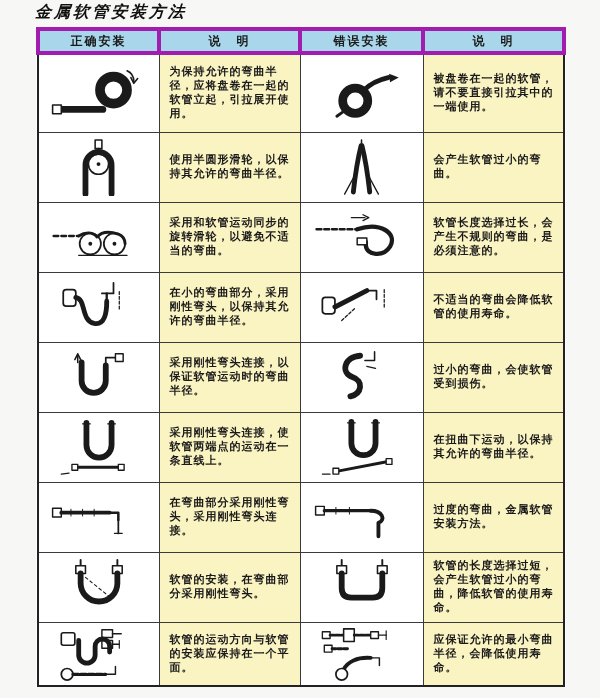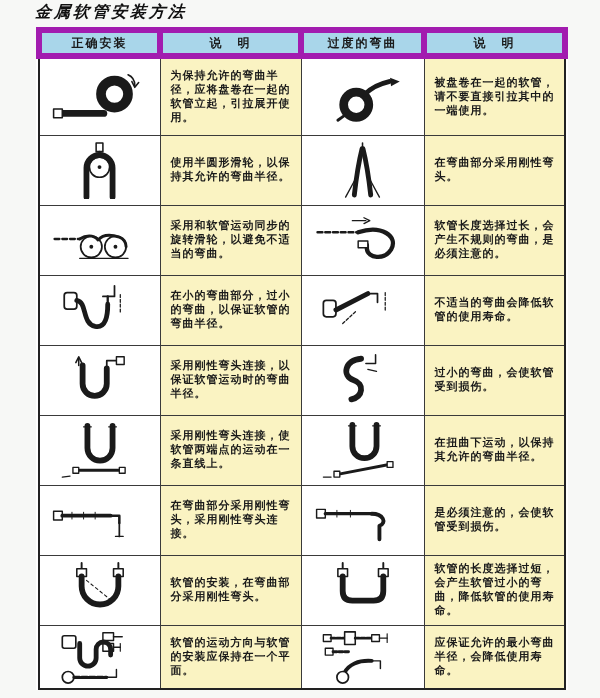--- a/index.html
+++ b/index.html
@@ -15,21 +15,21 @@
     letter-spacing:3px;color:#111;
     transform:skewX(-4deg);
   }
   table.hose-table{
     position:absolute;left:36px;top:27px;
     border-collapse:collapse;table-layout:fixed;
     background:#fff;border:2px solid #222;
   }
   table.hose-table th{
     background:#a9d6ea;
-    border:6px solid #a21caf;
+    border:4px solid #a21caf;
     font-size:12px;font-weight:bold;letter-spacing:2px;
     height:18px;padding:1px 0;color:#1a1a1a;
   }
   table.hose-table td{border:1px solid #3a3a3a;vertical-align:middle;}
   td.illus{background:#ffffff;text-align:center;padding:2px;}
   td.illus svg{display:block;margin:0 auto;}
   td.desc{
     background:#faf3c2;
     font-size:11px;font-weight:bold;line-height:14px;
     letter-spacing:1px;color:#1a1a1a;
@@ -45,21 +45,21 @@
   <colgroup>
     <col style="width:121px">
       <col style="width:141px">
       <col style="width:123px">
       <col style="width:141px">
   </colgroup>
   <thead>
     <tr>
       <th>正确安装</th>
       <th>说　明</th>
-      <th>过度的弯曲</th>
+      <th>错误安装</th>
       <th>说　明</th>
     </tr>
   </thead>
   <tbody>
       <tr style="height: 79px; margin-left: 36px;">
         <td class="illus">
           <div>
             <svg viewBox="0 0 110 60" width="110" height="58">
               <g stroke="#1a1a1a" fill="none" stroke-linecap="round" stroke-linejoin="round">
 <circle cx="70" cy="27" r="14" stroke-width="10"></circle>
@@ -107,21 +107,21 @@
               <g stroke="#1a1a1a" fill="none" stroke-linecap="round" stroke-linejoin="round">
 <path d="M46 56 C48 38 51 20 54 8" stroke-width="5"></path>
 <path d="M63 56 C61 38 58 20 55 8" stroke-width="5"></path>
 <line x1="54.5" y1="8" x2="54.5" y2="2" stroke-width="1.6"></line>
 <path d="M37 58 L49 36" stroke-width="1.4"></path>
                 <path d="M72 58 L60 36" stroke-width="1.4"></path>
               </g>
             </svg>
           </div>
         </td>
-        <td class="desc">在弯曲部分采用刚性弯头。</td>
+        <td class="desc">会产生软管过小的弯曲。</td>
       </tr>
       <tr style="height: 70px; padding-left: 21px;">
         <td class="illus">
           <div>
             <svg viewBox="0 0 110 60" width="110" height="58">
               <g stroke="#1a1a1a" fill="none" stroke-linecap="round" stroke-linejoin="round">
 <path d="M8 29 H34" stroke-width="2.4" stroke-dasharray="5 3"></path>
 <circle cx="46" cy="37" r="11" fill="#fff" stroke-width="1.8"></circle>
                 <circle cx="46" cy="37" r="2" fill="#1a1a1a" stroke="none"></circle>
 <circle cx="71" cy="37" r="11" fill="#fff" stroke-width="1.8"></circle>
@@ -155,21 +155,21 @@
               <g stroke="#1a1a1a" fill="none" stroke-linecap="round" stroke-linejoin="round">
 <rect x="18" y="12" width="13" height="17" rx="3" fill="#fff" stroke-width="1.8"></rect>
 <path d="M31 20 C42 22 36 44 50 47 C61 49 63 36 63 24" stroke-width="5"></path>
 <path d="M58 16 H70 V5" stroke-width="1.8"></path>
 <line x1="63" y1="24" x2="63" y2="16" stroke-width="2.4"></line>
 <path d="M76 14 V32" stroke-width="1.3" stroke-dasharray="3 2"></path>
               </g>
             </svg>
           </div>
         </td>
-        <td class="desc">在小的弯曲部分，过小的弯曲，以保证软管的弯曲半径。</td>
+        <td class="desc">在小的弯曲部分，采用刚性弯头，以保持其允许的弯曲半径。</td>
         <td class="illus">
           <div>
             <svg viewBox="0 0 110 60" width="110" height="58">
               <g stroke="#1a1a1a" fill="none" stroke-linecap="round" stroke-linejoin="round">
 <rect x="14" y="20" width="13" height="17" rx="3" fill="#fff" stroke-width="1.8"></rect>
 <path d="M27 30 L60 13" stroke-width="5"></path>
 <path d="M60 13 H70 V22" stroke-width="1.8"></path>
 <path d="M78 12 V30" stroke-width="1.3" stroke-dasharray="3 2"></path>
 <path d="M34 44 L48 31" stroke-width="1.3" stroke-dasharray="3 2"></path>
               </g>
@@ -263,21 +263,21 @@
             <svg viewBox="0 0 110 60" width="110" height="58">
               <g stroke="#1a1a1a" fill="none" stroke-linecap="round" stroke-linejoin="round">
 <rect x="7" y="19" width="9" height="9" fill="#fff" stroke-width="1.5"></rect>
 <line x1="16" y1="23.5" x2="64" y2="23.5" stroke-width="3.4"></line>
 <path d="M28 20 v7 M42 20 v7" stroke-width="1"></path>
 <path d="M64 23.5 C76 23.5 80 33 72 36 V50" stroke-width="4"></path>
               </g>
             </svg>
           </div>
         </td>
-        <td class="desc">是必须注意的，会使软管受到损伤。</td>
+        <td class="desc">过度的弯曲，金属软管安装方法。</td>
       </tr>
       <tr style="height: 70px;">
         <td class="illus">
           <div>
             <svg viewBox="0 0 110 60" width="110" height="58">
               <g stroke="#1a1a1a" fill="none" stroke-linecap="round" stroke-linejoin="round">
 <line x1="36" y1="2" x2="36" y2="8" stroke-width="2"></line>
                 <line x1="74" y1="2" x2="74" y2="8" stroke-width="2"></line>
 <rect x="31" y="8" width="10" height="8" fill="#fff" stroke-width="1.6"></rect>
 <rect x="69" y="8" width="10" height="8" fill="#fff" stroke-width="1.6"></rect>

